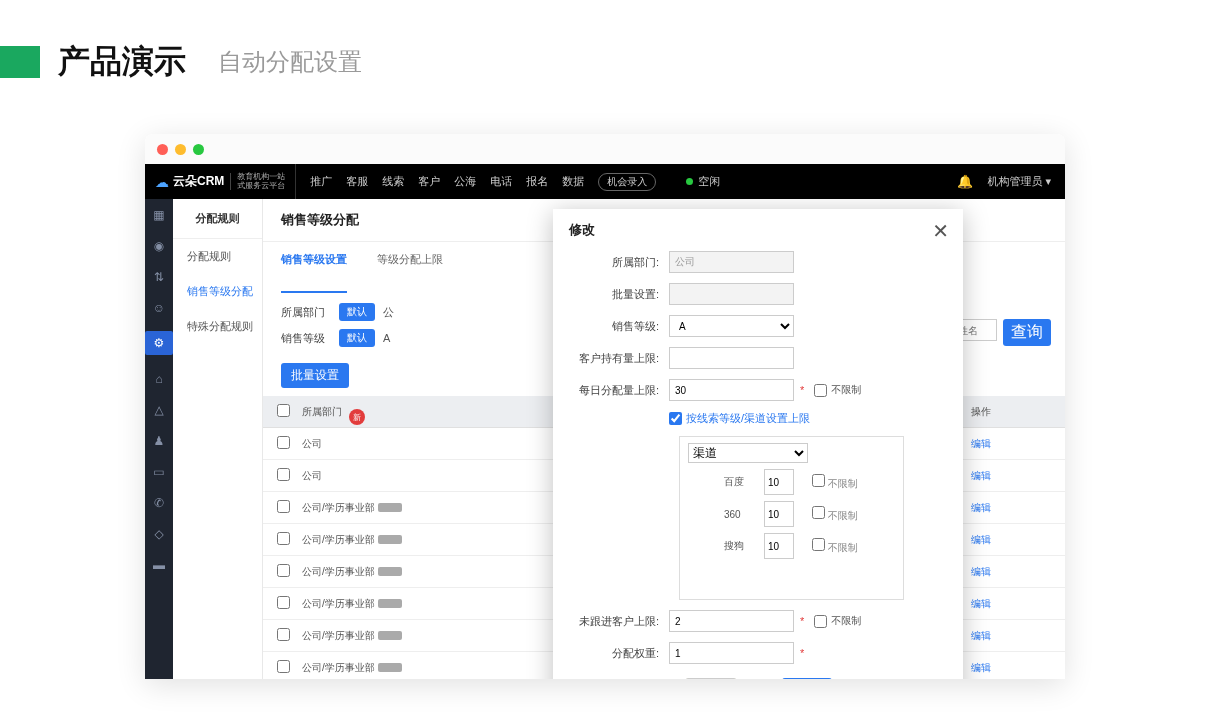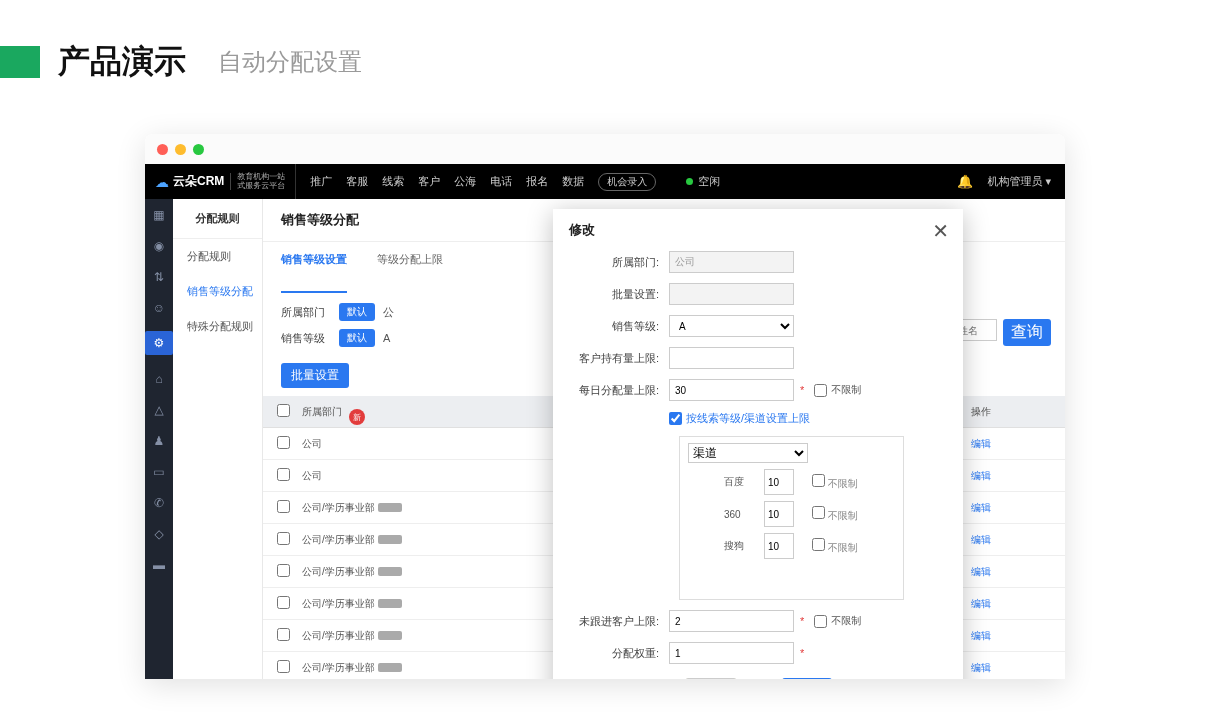--- a/index.html
+++ b/index.html
@@ -77,21 +77,21 @@
 .modal .minput, .modal .mselect { width: 125px; height: 22px; border: 1px solid #ccc; font-size: 10px; padding: 0 5px; background: #fff; }
 .modal .minput[readonly] { background: #f3f3f3; color: #999; }
 .modal .req { color: #e23c3c; margin-left: 6px; }
 .modal .chk-row { display: flex; align-items: center; gap: 4px; font-size: 10px; color: #555; margin-left:10px;}
 .modal .blue-chk { accent-color: #2a78f0; }
 .modal .chk-label-blue { color:#2a78f0; font-size:11px; margin-left:4px;}
 .modal .channel-box { margin-left: 110px; border: 1px solid #ddd; width: 225px; padding: 6px 8px 40px 8px; margin-bottom:10px; }
 .modal .channel-box .sel { width: 120px; height: 20px; border: 1px solid #ccc; font-size: 12px; background:#fff; }
 .modal .channel-box .crow { display: flex; align-items: center; gap: 8px; margin-top: 6px; font-size: 10px; padding-left:36px;}
 .modal .channel-box .crow .cname { width: 32px; color:#555; }
-.modal .channel-box .crow .cinput { width: 30px; height: 18px; border: 1px solid #ccc; font-size: 10px; text-align:left; padding:12px 3px;}
+.modal .channel-box .crow .cinput { width: 30px; height: 26px; border: 1px solid #ccc; font-size: 10px; text-align:left; padding:0 3px;}
 .modal .channel-box .crow .ulabel { color: #888; font-size:10px; margin-left:10px;}
 .modal .actions { display: flex; justify-content: center; gap: 45px; margin-top: 14px; }
 .modal .btn { padding: 5px 14px; font-size: 11px; border-radius: 3px; cursor: pointer; }
 .modal .btn.cancel { border: 1px solid #ccc; background: #fef9c3; color: #555; }
 .modal .btn.save { background: #2a78f0; color: #fff; border: none; }
 </style>
 </head>
 <body>
 
 <div class="page-header">

